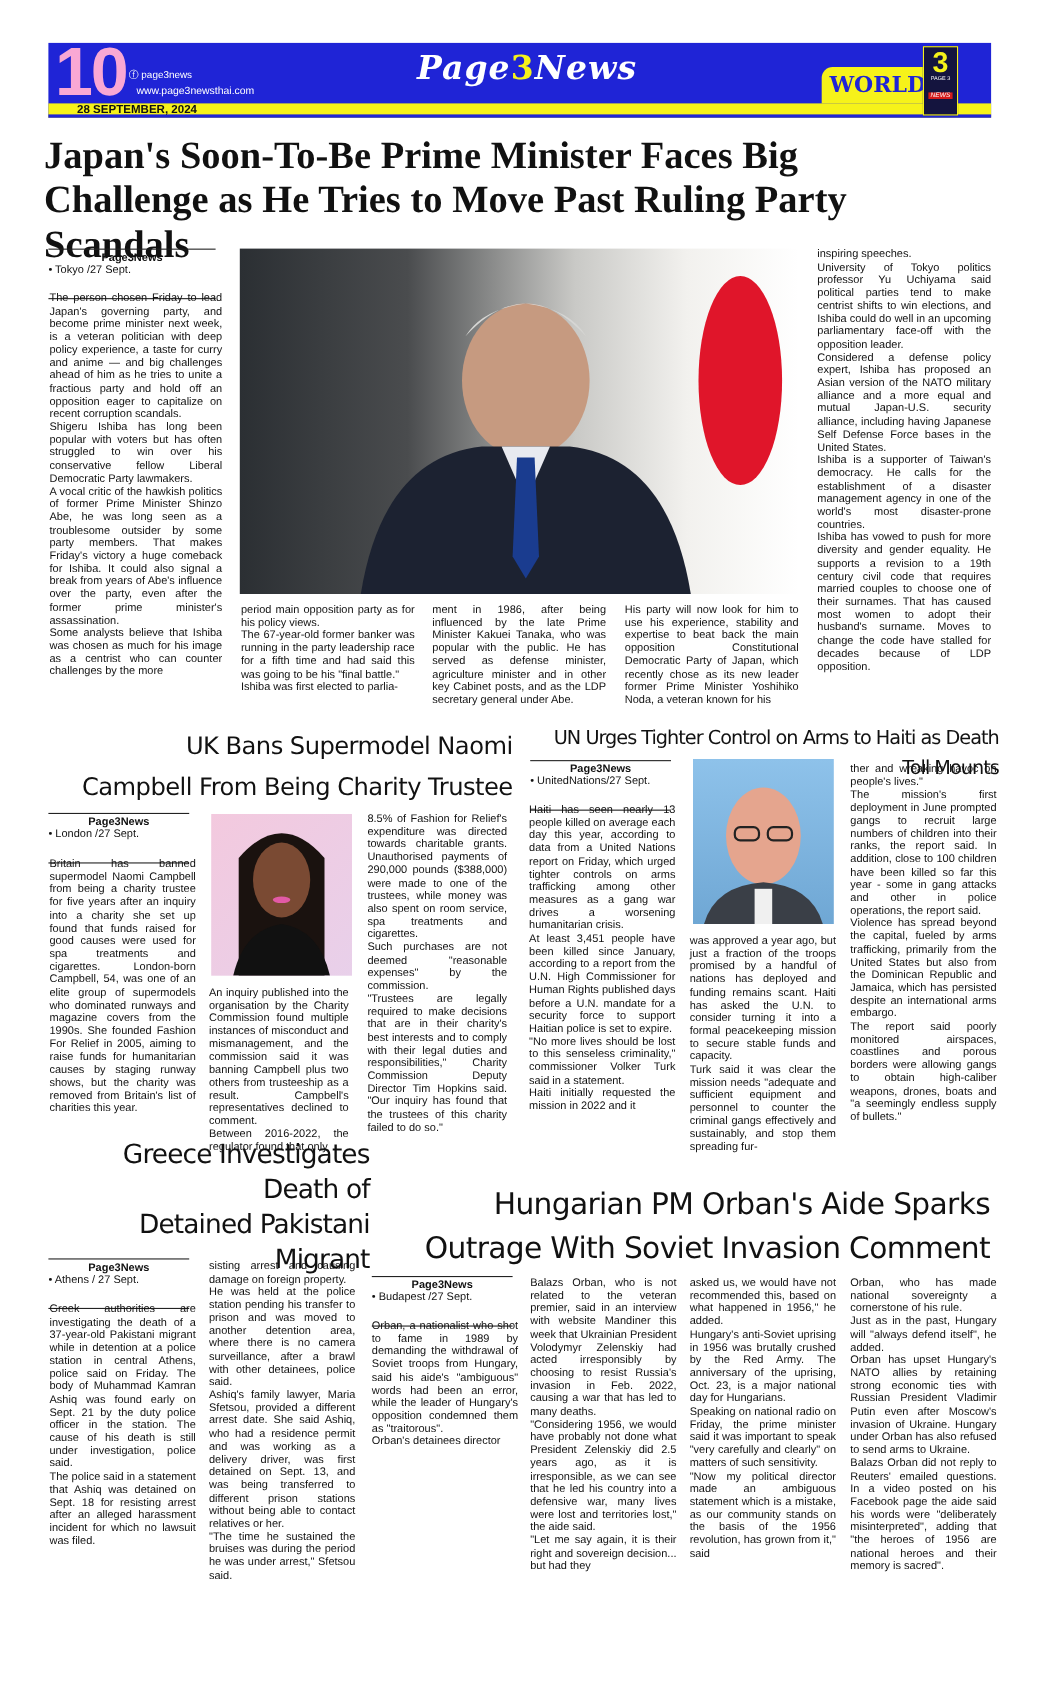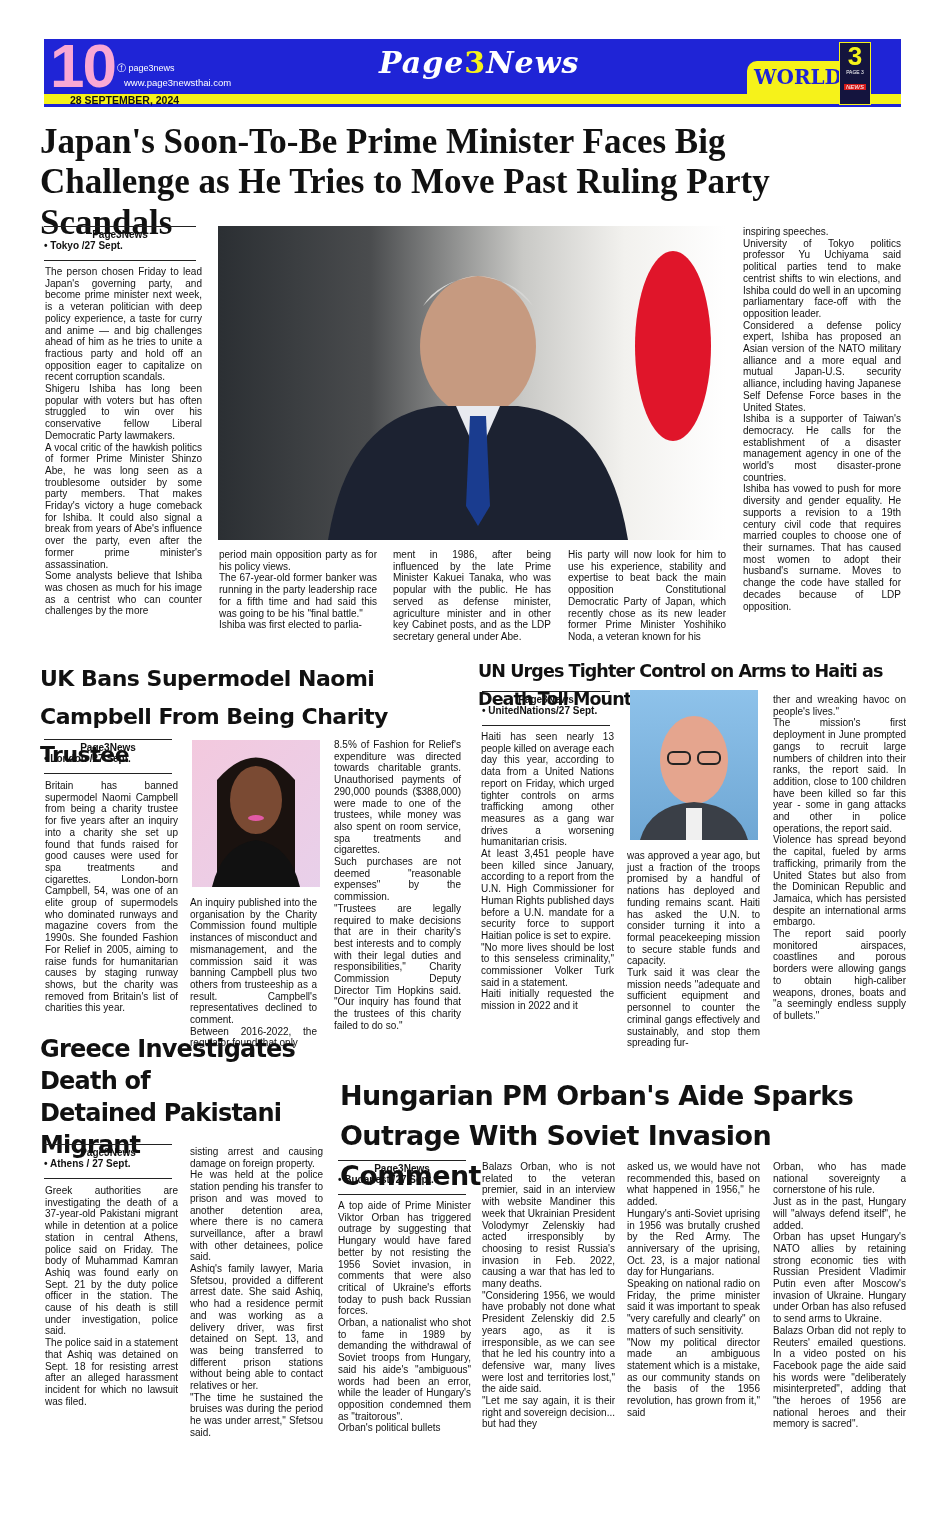--- a/index.html
+++ b/index.html
@@ -15,23 +15,23 @@
 #hdr .logo{position:absolute;left:335px;top:6px;font-family:"DejaVu Serif",serif;font-weight:bold;font-style:italic;font-size:30px;color:#fff;letter-spacing:1px}
 #hdr .logo .three{color:#f6f21a;font-style:normal}
 #hdr .wtab{position:absolute;left:703px;top:22px;width:92px;height:33px;background:#f6f21a;border-radius:10px 0 0 0}
 #hdr .world{position:absolute;left:710px;top:26px;font-family:"DejaVu Serif",serif;font-weight:bold;font-size:20px;color:#1f24d6}
 #hdr .badge{position:absolute;left:795px;top:3px;width:32px;height:63px;background:#14143e;border:1px solid #f6f21a;text-align:center}
 #hdr .badge .b3{color:#f6f21a;font-weight:bold;font-size:26px;line-height:26px;display:block}
 #hdr .badge .bp{color:#fff;font-size:5px;display:block}
 #hdr .badge .bn{color:#fff;background:#d51a1a;font-size:6px;font-style:italic;display:inline-block;margin-top:4px;padding:0 2px}
 
 .hl{font-family:"Liberation Serif",serif;font-weight:bold;text-align:left;color:#111;line-height:1.15}
-.hl2{font-family:"DejaVu Sans",sans-serif;font-weight:bold;text-align:left;color:#111;letter-spacing:-0.5px}
+.hl2{font-family:"DejaVu Sans",sans-serif;font-weight:normal;text-align:right;color:#111;letter-spacing:-0.5px}
 .byline{text-align:center;font-weight:bold;font-size:10px;border-top:1px solid #222;padding-top:2px;width:100%}
-.dateline{font-weight:bold;font-size:10px;padding-bottom:9px;border-bottom:1px solid #222;margin-bottom:16px}
+.dateline{font-weight:normal;font-size:10px;padding-bottom:20px;border-bottom:1px solid #222;margin-bottom:16px}
 .col{font-size:10px;line-height:11.7px;text-align:justify;hyphens:none}
 .col p{margin:0}
 .photo{background:#ddd;overflow:hidden}
 </style>
 </head>
 <body>
 
 <div id="hdr" class="abs">
   <div class="ybar"></div>
   <div class="pg">10</div>
@@ -172,23 +172,22 @@
 
 <div class="abs hl2" style="left:340px;top:1076px;width:560px;font-size:27px;line-height:40px;letter-spacing:-0.6px">
   <div>Hungarian PM Orban's Aide Sparks</div>
   <div>Outrage With Soviet Invasion Comment</div>
 </div>
 <div class="abs" style="left:338px;top:1160px;width:128px">
   <div class="byline">Page3News</div>
   <div class="dateline">• Budapest /27 Sept.</div>
 </div>
 <div class="abs col" id="hu-c1" style="left:338px;top:1200px;width:133px">
-    <p>A top aide of Prime Minister Viktor Orban has triggered outrage by suggesting that Hungary would have fared better by not resisting the 1956 Soviet invasion, in comments that were also critical of Ukraine's efforts today to push back Russian forces.</p>
     <p>Orban, a nationalist who shot to fame in 1989 by demanding the withdrawal of Soviet troops from Hungary, said his aide's "ambiguous" words had been an error, while the leader of Hungary's opposition condemned them as "traitorous".</p>
-    <p>Orban's political bullets</p>
+    <p>Orban's detainees director</p>
   </div>
 <div class="abs col" id="hu-c2" style="left:482px;top:1161px;width:133px">
     <p>Balazs Orban, who is not related to the veteran premier, said in an interview with website Mandiner this week that Ukrainian President Volodymyr Zelenskiy had acted irresponsibly by choosing to resist Russia's invasion in Feb. 2022, causing a war that has led to many deaths.</p>
     <p>"Considering 1956, we would have probably not done what President Zelenskiy did 2.5 years ago, as it is irresponsible, as we can see that he led his country into a defensive war, many lives were lost and territories lost," the aide said.</p>
     <p>"Let me say again, it is their right and sovereign decision... but had they</p>
   </div>
 <div class="abs col" id="hu-c3" style="left:627px;top:1161px;width:133px">
     <p>asked us, we would have not recommended this, based on what happened in 1956," he added.</p>
     <p>Hungary's anti-Soviet uprising in 1956 was brutally crushed by the Red Army. The anniversary of the uprising, Oct. 23, is a major national day for Hungarians.</p>
     <p>Speaking on national radio on Friday, the prime minister said it was important to speak "very carefully and clearly" on matters of such sensitivity.</p>

